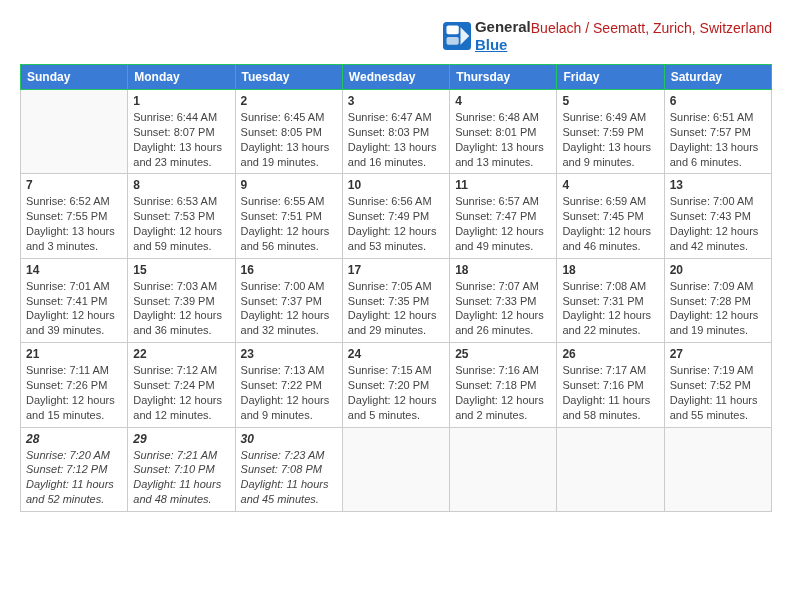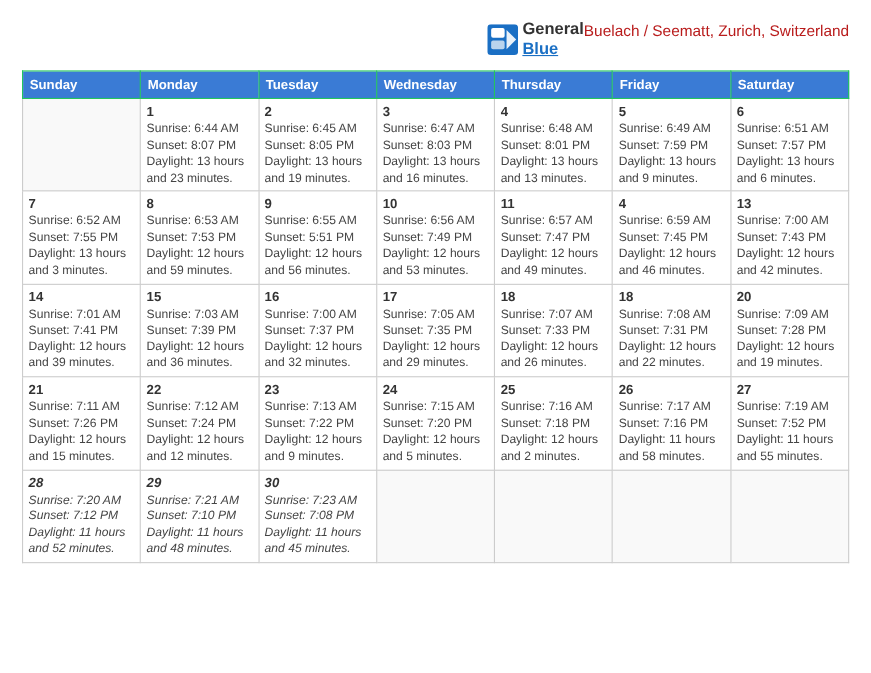--- a/index.html
+++ b/index.html
@@ -182,21 +182,21 @@
           <td>
             <div class="day-num">8</div>
             <div class="day-info">Sunrise: 6:53 AM
 Sunset: 7:53 PM
 Daylight: 12 hours
 and 59 minutes.</div>
           </td>
           <td>
             <div class="day-num">9</div>
             <div class="day-info">Sunrise: 6:55 AM
-Sunset: 5:51 PM
+Sunset: 7:51 PM
 Daylight: 12 hours
 and 56 minutes.</div>
           </td>
           <td>
             <div class="day-num">10</div>
             <div class="day-info">Sunrise: 6:56 AM
 Sunset: 7:49 PM
 Daylight: 12 hours
 and 53 minutes.</div>
           </td>

